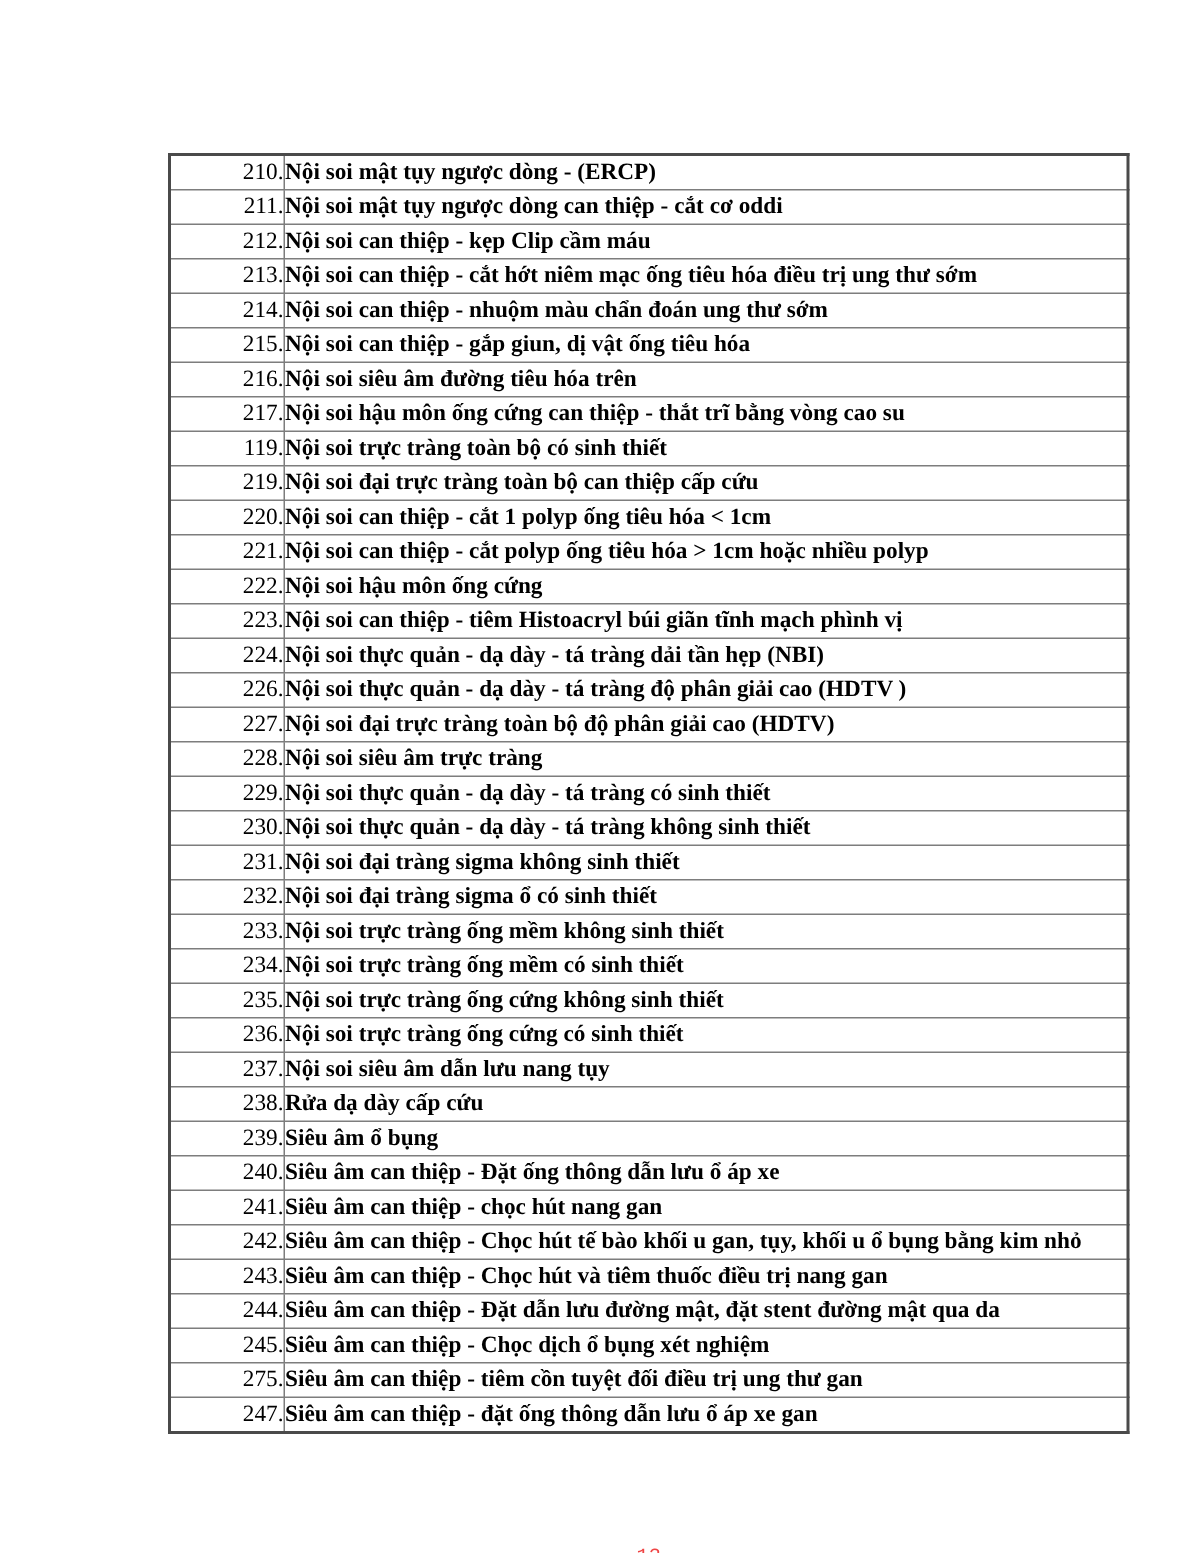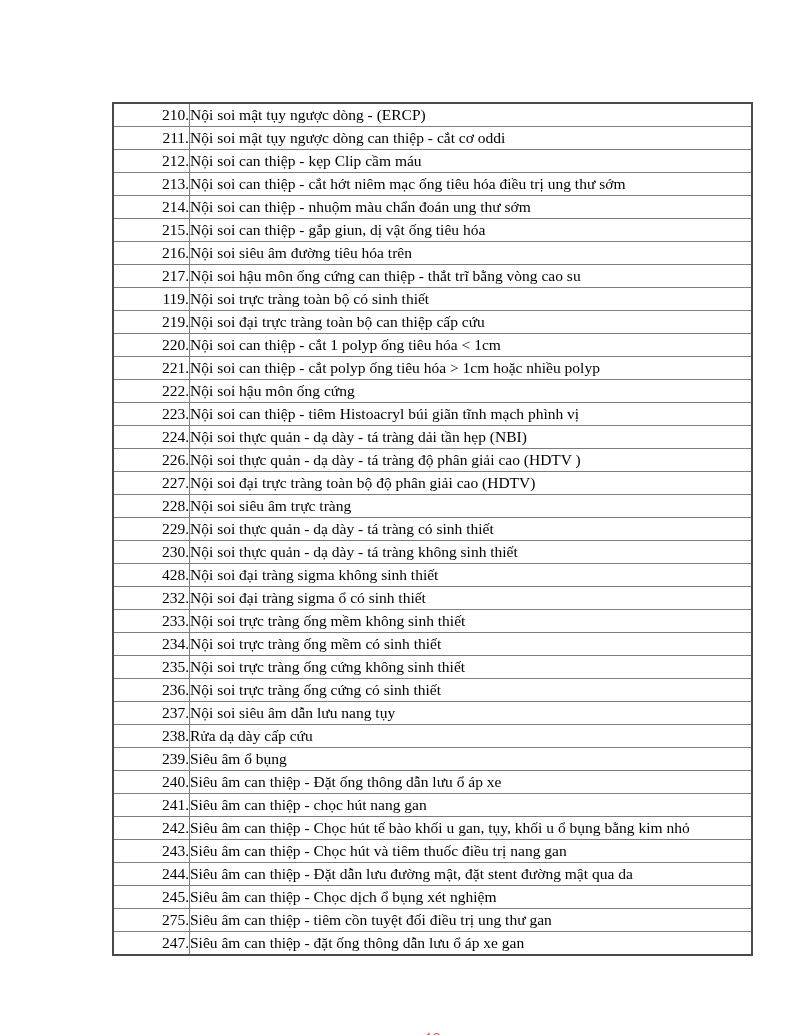--- a/index.html
+++ b/index.html
@@ -33,20 +33,21 @@
     vertical-align: middle;
   }
   td.col-no {
     width: 75px;
     text-align: right;
     padding-right: 10px;
   }
   td.col-name {
     padding-left: 8px;
     padding-right: 3px;
+    font-weight: bold;
   }
   .page-number {
     position: absolute;
     left: 112px;
     width: 641px;
     top: 1003px;
     text-align: center;
     font-family: Liberation Mono, monospace;
     font-size: 13.5px;
     color: #ef4444;
@@ -155,21 +156,21 @@
           <td class="col-no">229.</td>
           <td class="col-name">Nội soi thực quản - dạ dày - tá tràng có sinh thiết</td>
         </tr>
 
         <tr>
           <td class="col-no">230.</td>
           <td class="col-name">Nội soi thực quản - dạ dày - tá tràng không sinh thiết</td>
         </tr>
 
         <tr>
-          <td class="col-no">428.</td>
+          <td class="col-no">231.</td>
           <td class="col-name">Nội soi đại tràng sigma không sinh thiết</td>
         </tr>
 
         <tr>
           <td class="col-no">232.</td>
           <td class="col-name">Nội soi đại tràng sigma ổ có sinh thiết</td>
         </tr>
 
         <tr>
           <td class="col-no">233.</td>

